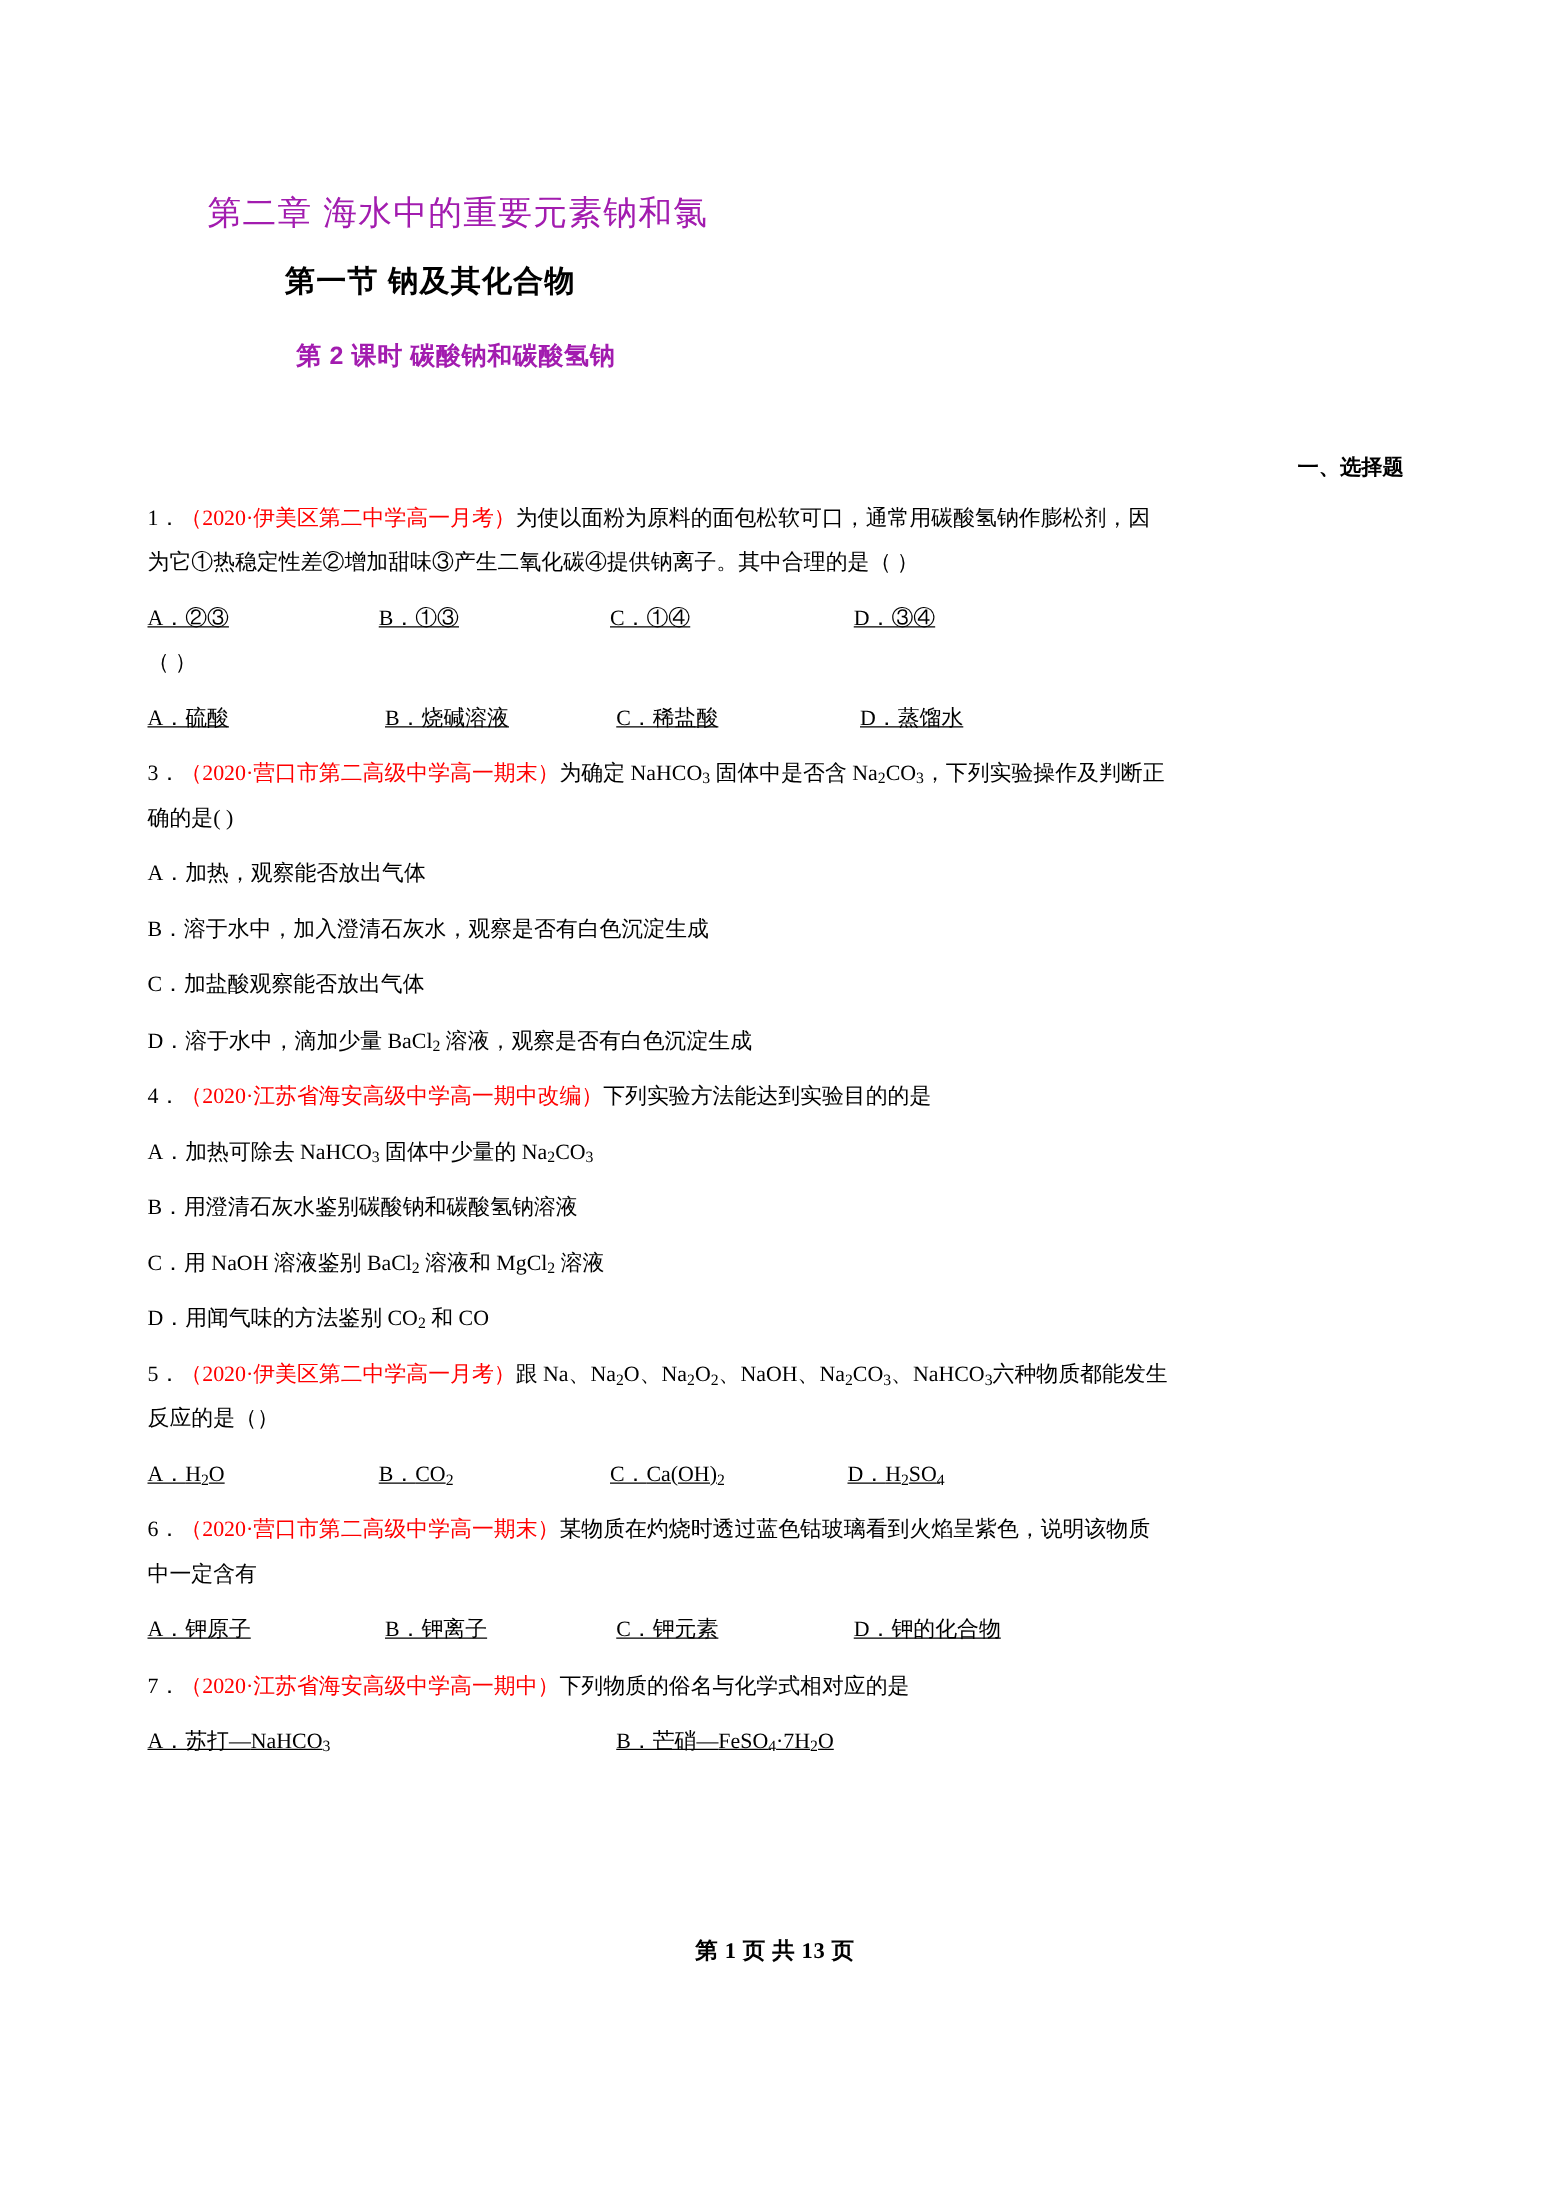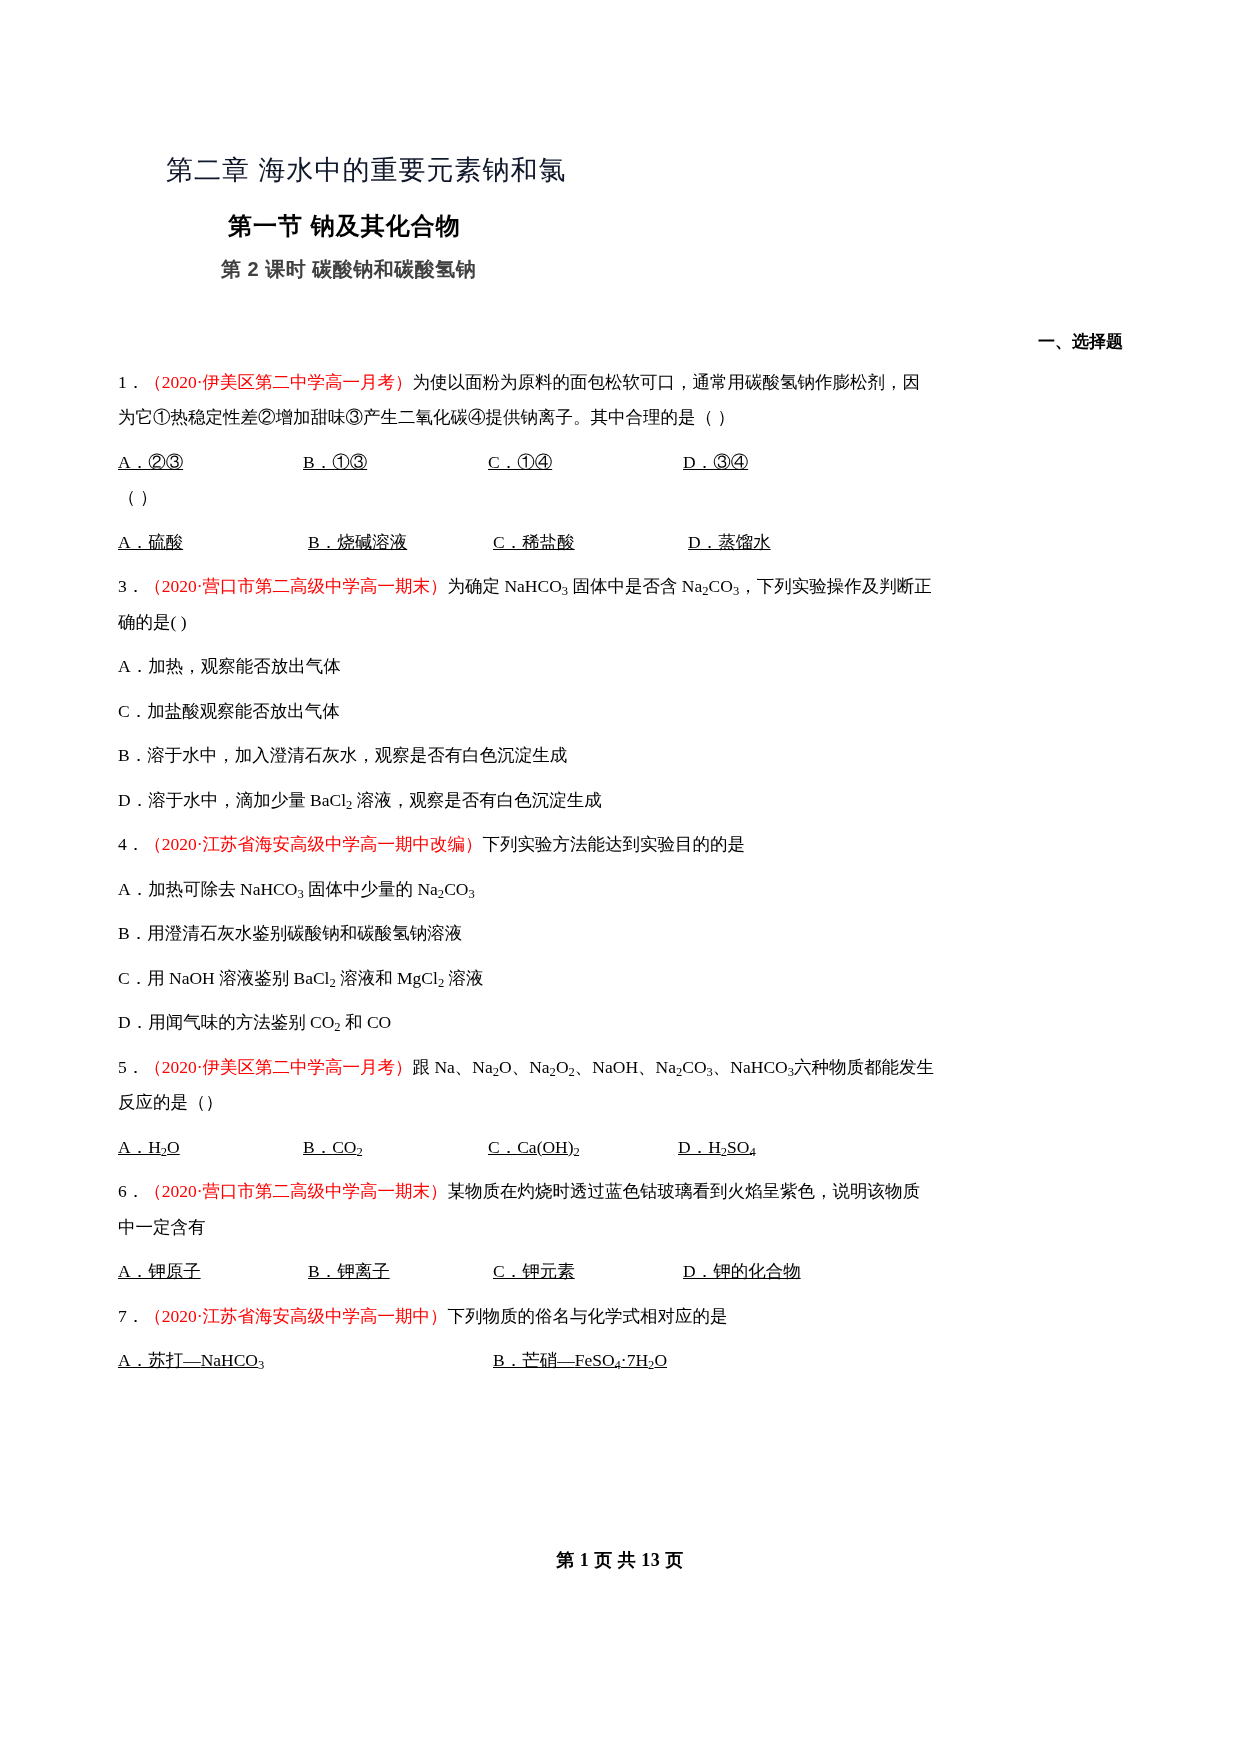--- a/index.html
+++ b/index.html
@@ -32,43 +32,43 @@
   
   .h-chapter {
     font-family: "Liberation Sans", "DejaVu Sans", sans-serif;
     font-size: 27px;
     font-weight: normal;
     letter-spacing: 1px;
     margin: 0;
     padding-top: 152px;
     padding-left: 48px;
     line-height: 1.35;
-    color: #0f172a;
+    color: #a21caf;
   }
   .h-section {
     font-family: "Liberation Sans", "DejaVu Sans", sans-serif;
     font-size: 24px;
     font-weight: bold;
     letter-spacing: 1px;
     margin: 0;
     padding-top: 22px;
     padding-left: 110px;
     line-height: 1.35;
     color: #000;
   }
   .h-lesson {
     font-family: "Liberation Sans", "DejaVu Sans", sans-serif;
     font-size: 20px;
     font-weight: bold;
     letter-spacing: 0.5px;
-    margin: 0;
+    margin: 16px;
     padding-top: 13px;
     padding-left: 103px;
     line-height: 1.35;
-    color: #404040;
+    color: #a21caf;
   }
 
   
   .sec-title {
     font-family: "Liberation Sans", "DejaVu Sans", sans-serif;
     font-size: 17px;
     font-weight: bold;
     margin: 0;
     padding-top: 47px;
     line-height: 1.4;
@@ -170,22 +170,22 @@
     <p class="q" style="padding-top:0">（  ）</p>
     <p class="opts optrow2">
       <span class="opt a">A．硫酸</span><span class="opt b">B．烧碱溶液</span><span class="opt c">C．稀盐酸</span><span class="opt">D．蒸馏水</span>
     </p>
 
     <p class="q">
       <span>3．</span><span class="src">（2020·营口市第二高级中学高一期末）</span><span>为确定 <span class="lat">NaHCO<sub>3</sub></span> 固体中是否含 <span class="lat">Na<sub>2</sub>CO<sub>3</sub></span>，下列实验操作及判断正</span>
     </p>
     <p class="q" style="padding-top:0">确的是(   )</p>
     <p class="optline">A．加热，观察能否放出气体</p>
+    <p class="optline">B．溶于水中，加入澄清石灰水，观察是否有白色沉淀生成</p>
     <p class="optline">C．加盐酸观察能否放出气体</p>
-    <p class="optline">B．溶于水中，加入澄清石灰水，观察是否有白色沉淀生成</p>
     <p class="optline">D．溶于水中，滴加少量 <span class="lat">BaCl<sub>2</sub></span> 溶液，观察是否有白色沉淀生成</p>
 
     <p class="q">
       <span>4．</span><span class="src">（2020·江苏省海安高级中学高一期中改编）</span><span>下列实验方法能达到实验目的的是</span>
     </p>
     <p class="optline">A．加热可除去 <span class="lat">NaHCO<sub>3</sub></span> 固体中少量的 <span class="lat">Na<sub>2</sub>CO<sub>3</sub></span></p>
     <p class="optline">B．用澄清石灰水鉴别碳酸钠和碳酸氢钠溶液</p>
     <p class="optline">C．用 <span class="lat">NaOH</span> 溶液鉴别 <span class="lat">BaCl<sub>2</sub></span> 溶液和 <span class="lat">MgCl<sub>2</sub></span> 溶液</p>
     <p class="optline">D．用闻气味的方法鉴别 <span class="lat">CO<sub>2</sub></span> 和 <span class="lat">CO</span></p>
 

